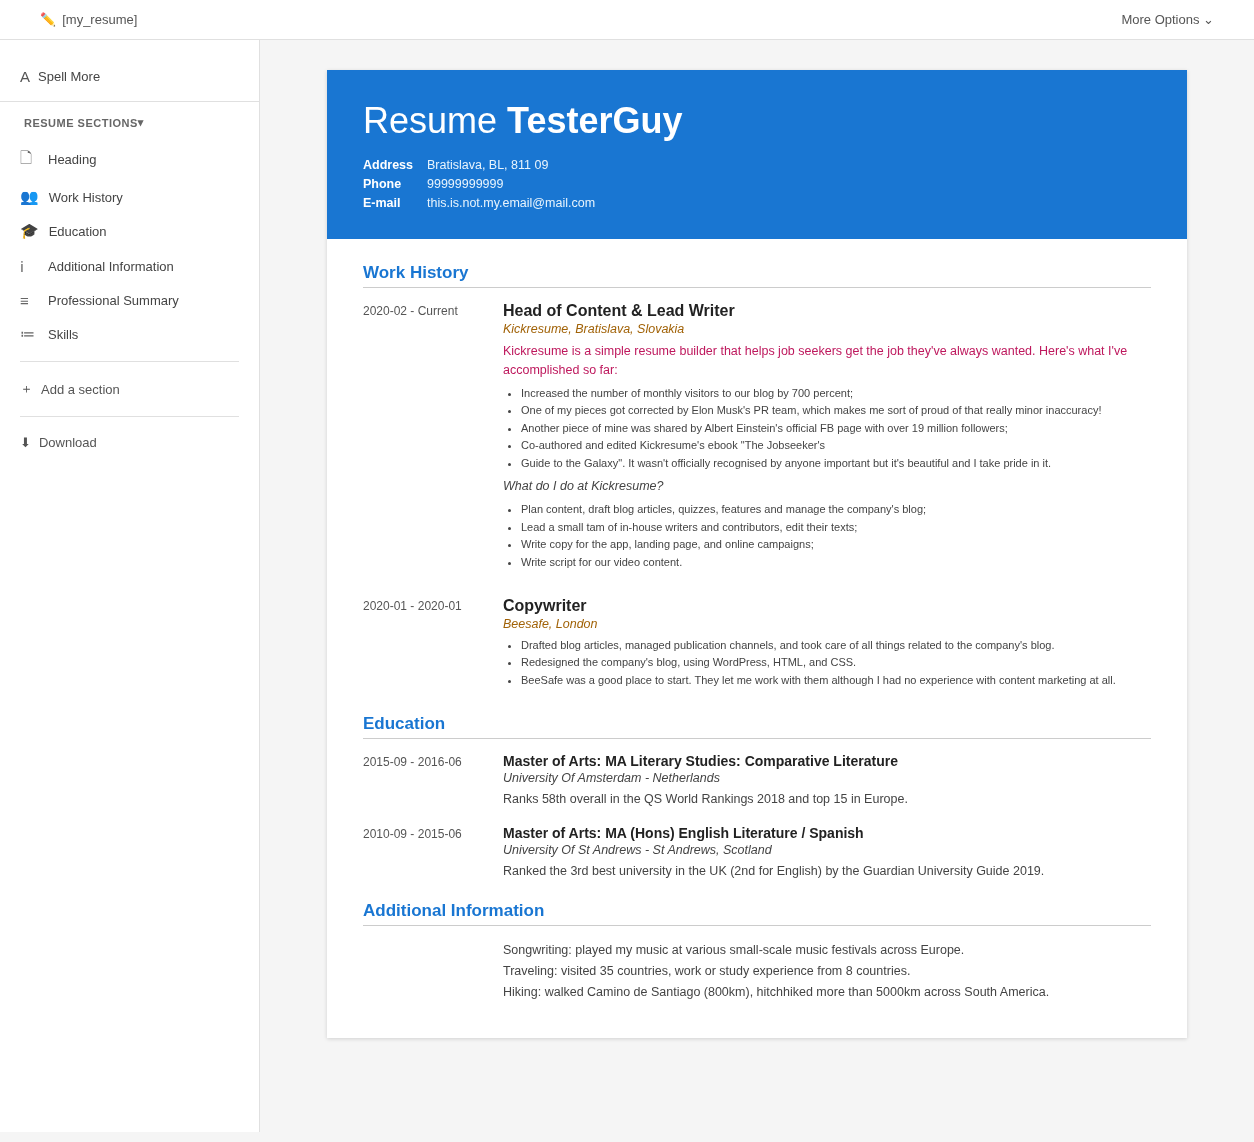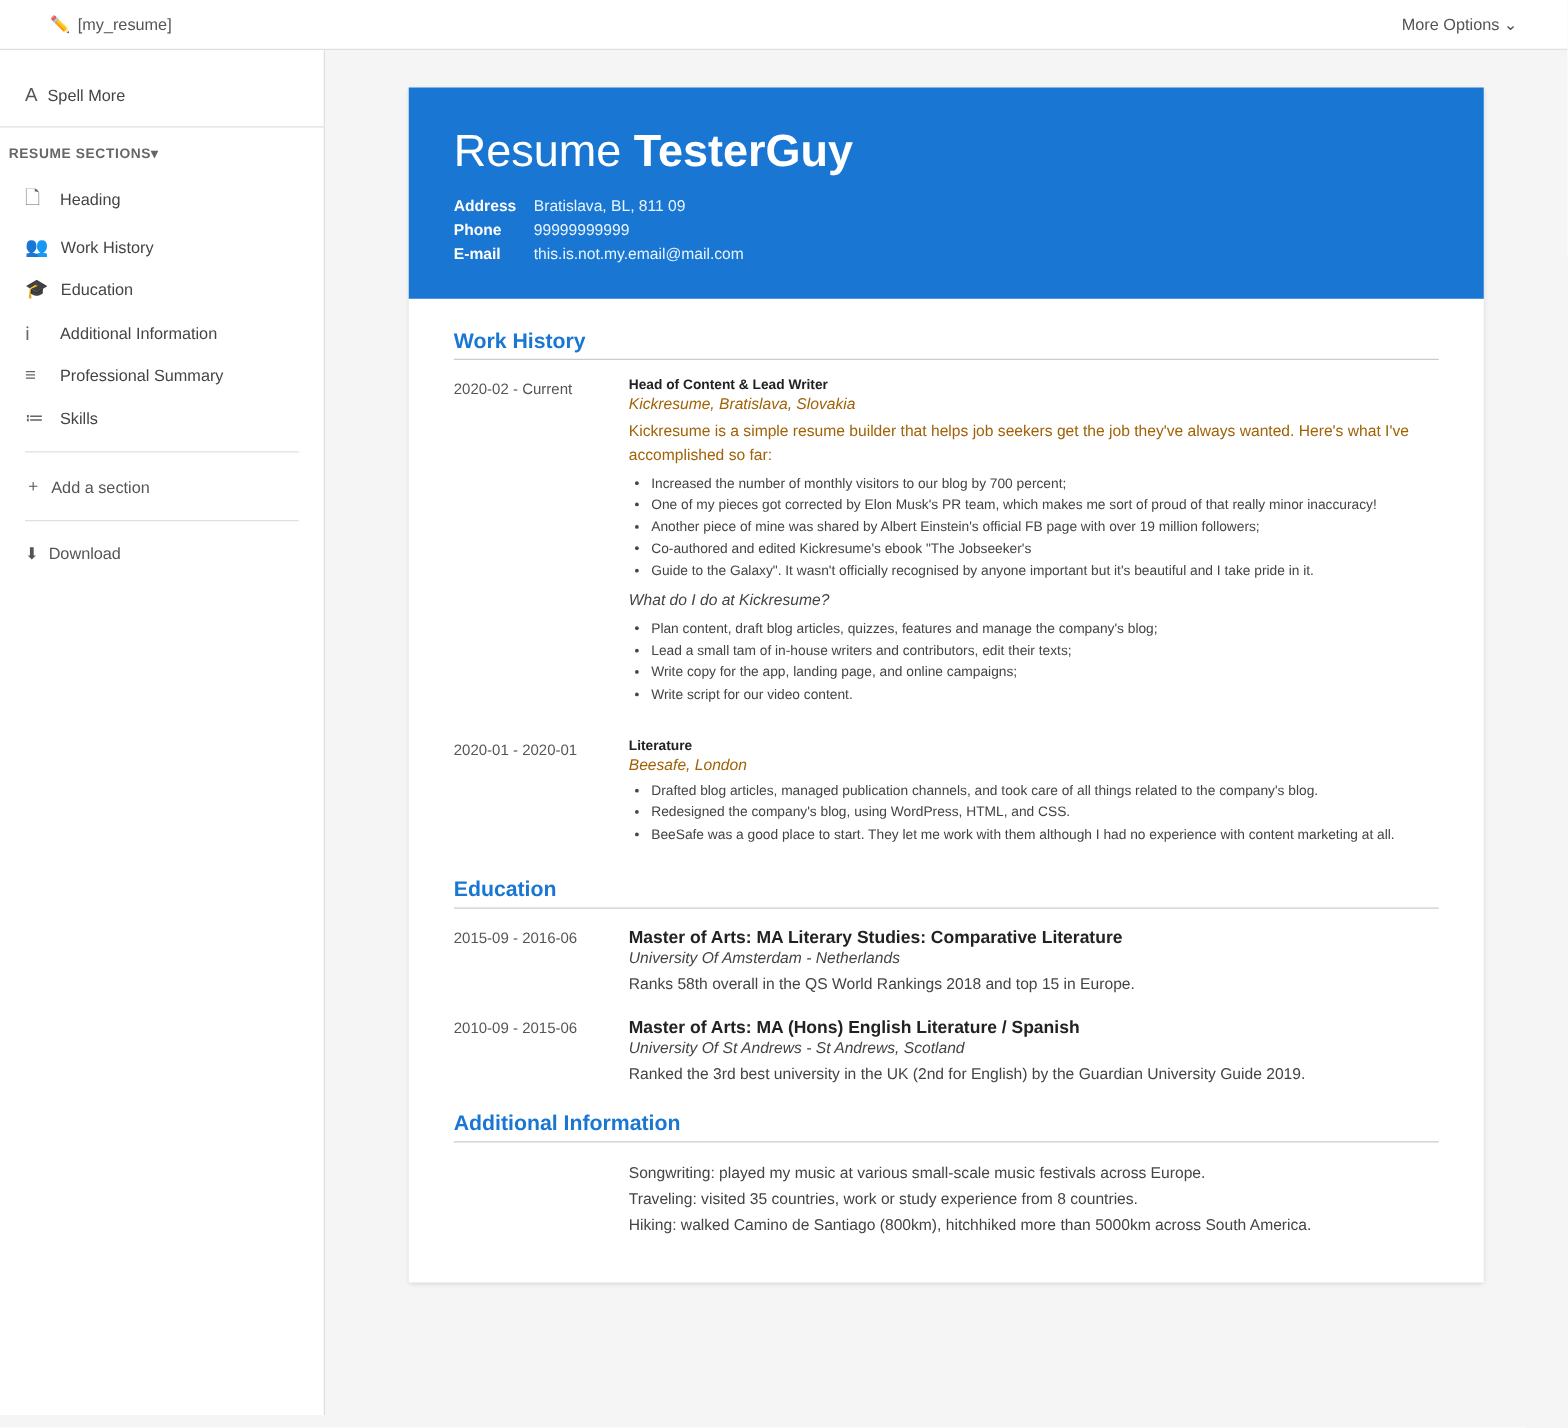--- a/index.html
+++ b/index.html
@@ -50,21 +50,21 @@
       border-bottom: 1px solid #e0e0e0;
     }
     .sidebar-spell-icon {
       font-size: 15px;
       color: #555;
     }
     .sidebar-sections-header {
       display: flex;
       align-items: center;
       justify-content: flex-start;
-      padding: 14px 7px 10px;
+      padding: 14px 24px 10px;
       font-size: 11px;
       font-weight: bold;
       color: #666;
       letter-spacing: 0.5px;
       text-transform: uppercase;
     }
     .sidebar-item {
       display: flex;
       align-items: center;
       gap: 10px;
@@ -165,34 +165,34 @@
       min-width: 120px;
       font-size: 12px;
       color: #555;
       padding-top: 2px;
       white-space: nowrap;
     }
     .job-details {
       flex: 1;
     }
     .job-title {
-      font-size: 11px;
+      font-size: 16px;
       font-weight: bold;
       color: #222;
       margin-bottom: 2px;
     }
     .job-company {
       font-style: italic;
       color: #a16207;
       font-size: 12.5px;
       margin-bottom: 6px;
     }
     .job-desc {
       font-size: 12.5px;
-      color: #a16207;
+      color: #be185d;
       margin-bottom: 5px;
       line-height: 1.5;
     }
     .job-desc-italic {
       font-style: italic;
       font-size: 12.5px;
       color: #444;
       margin-bottom: 5px;
       line-height: 1.5;
     }
@@ -364,21 +364,21 @@
               <li>Lead a small tam of in-house writers and contributors, edit their texts;</li>
               <li>Write copy for the app, landing page, and online campaigns;</li>
               <li>Write script for our video content.</li>
             </ul>
           </div>
         </div>
 
         <div class="job-row">
           <div class="job-date">2020-01 - 2020-01</div>
           <div class="job-details">
-            <div class="job-title">Literature</div>
+            <div class="job-title">Copywriter</div>
             <div class="job-company">Beesafe, London</div>
             <ul class="job-bullets">
               <li>Drafted blog articles, managed publication channels, and took care of all things related to the company's blog.</li>
               <li>Redesigned the company's blog, using WordPress, HTML, and CSS.</li>
               <li>BeeSafe was a good place to start. They let me work with them although I had no experience with content marketing at all.</li>
             </ul>
           </div>
         </div>
 
         <div class="section-title">Education</div>

